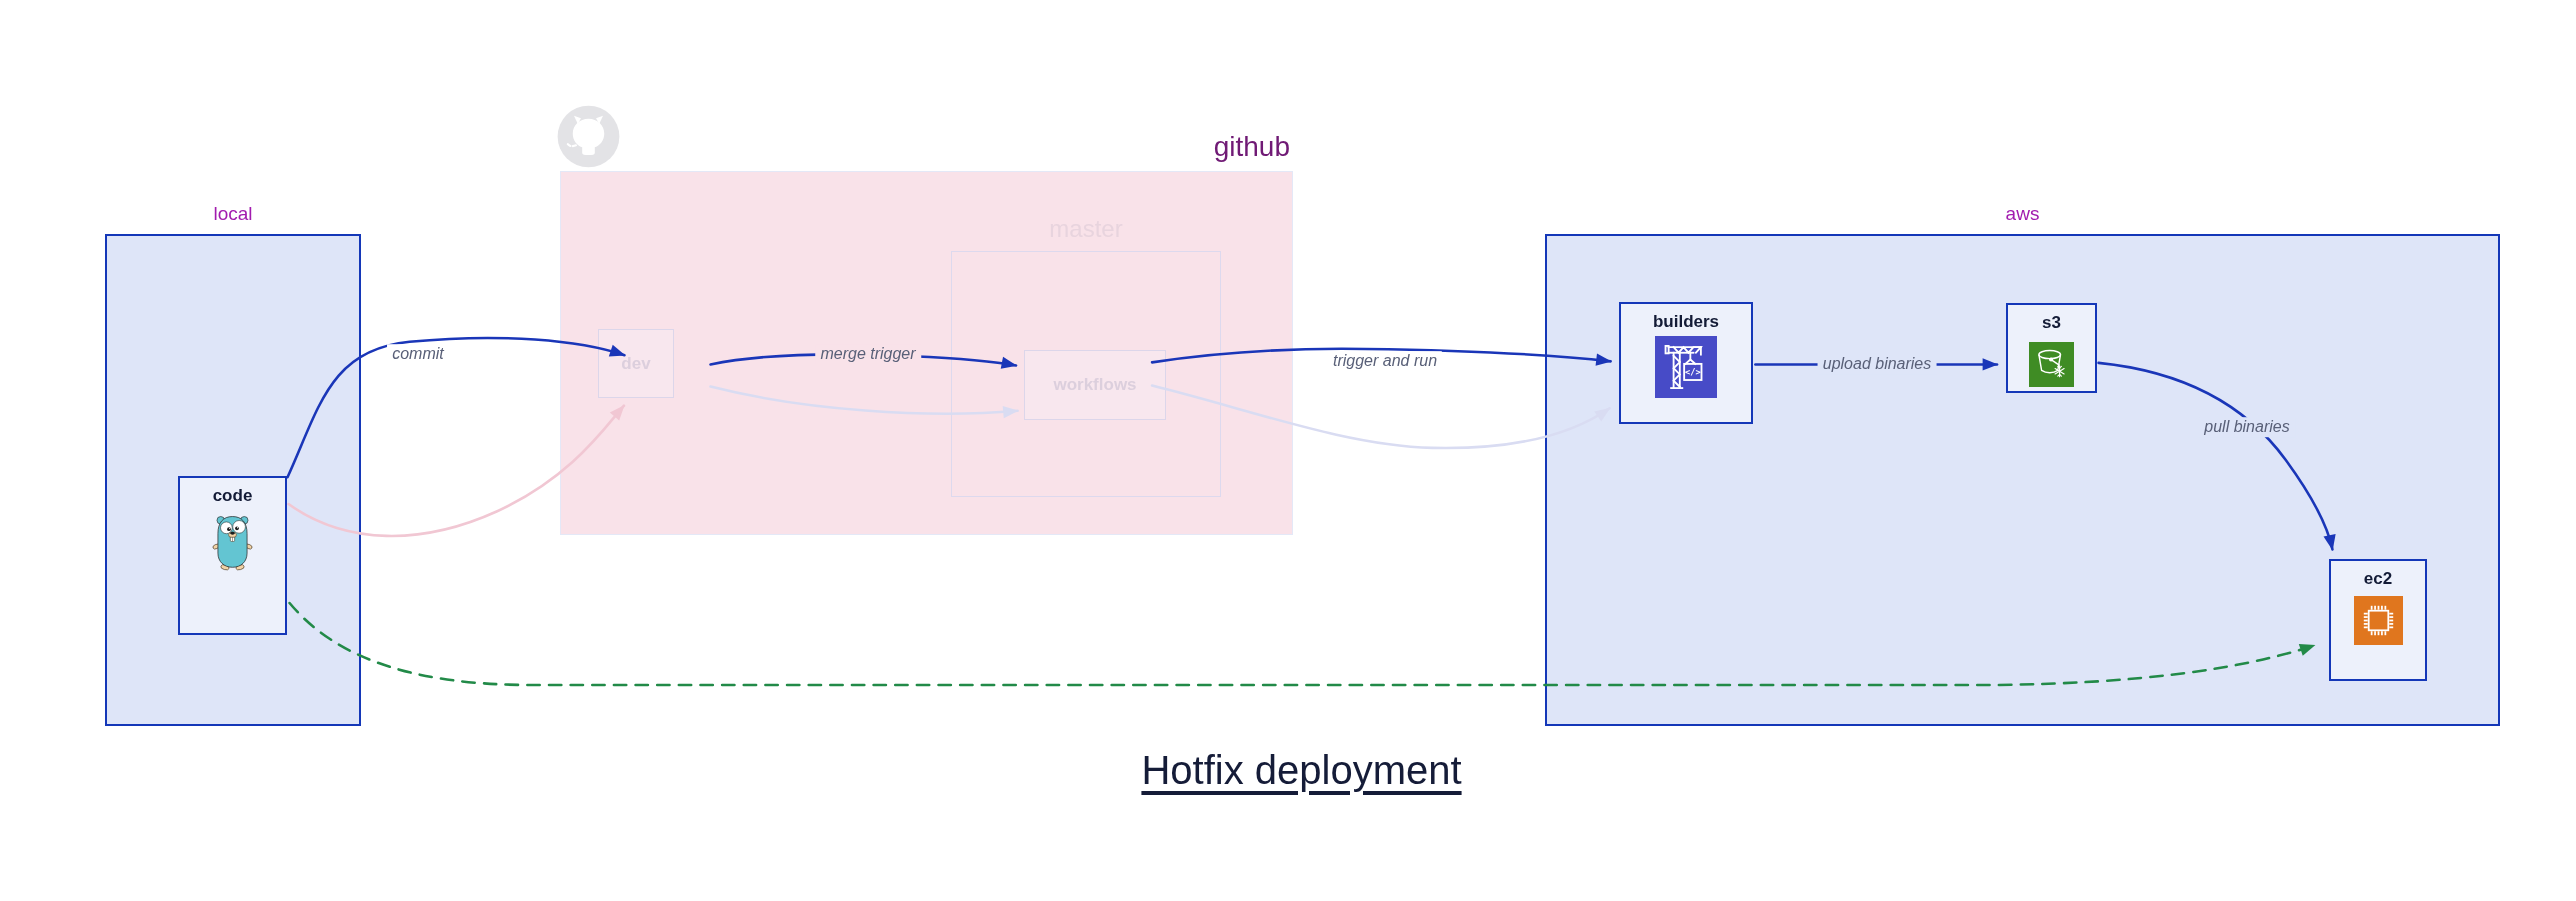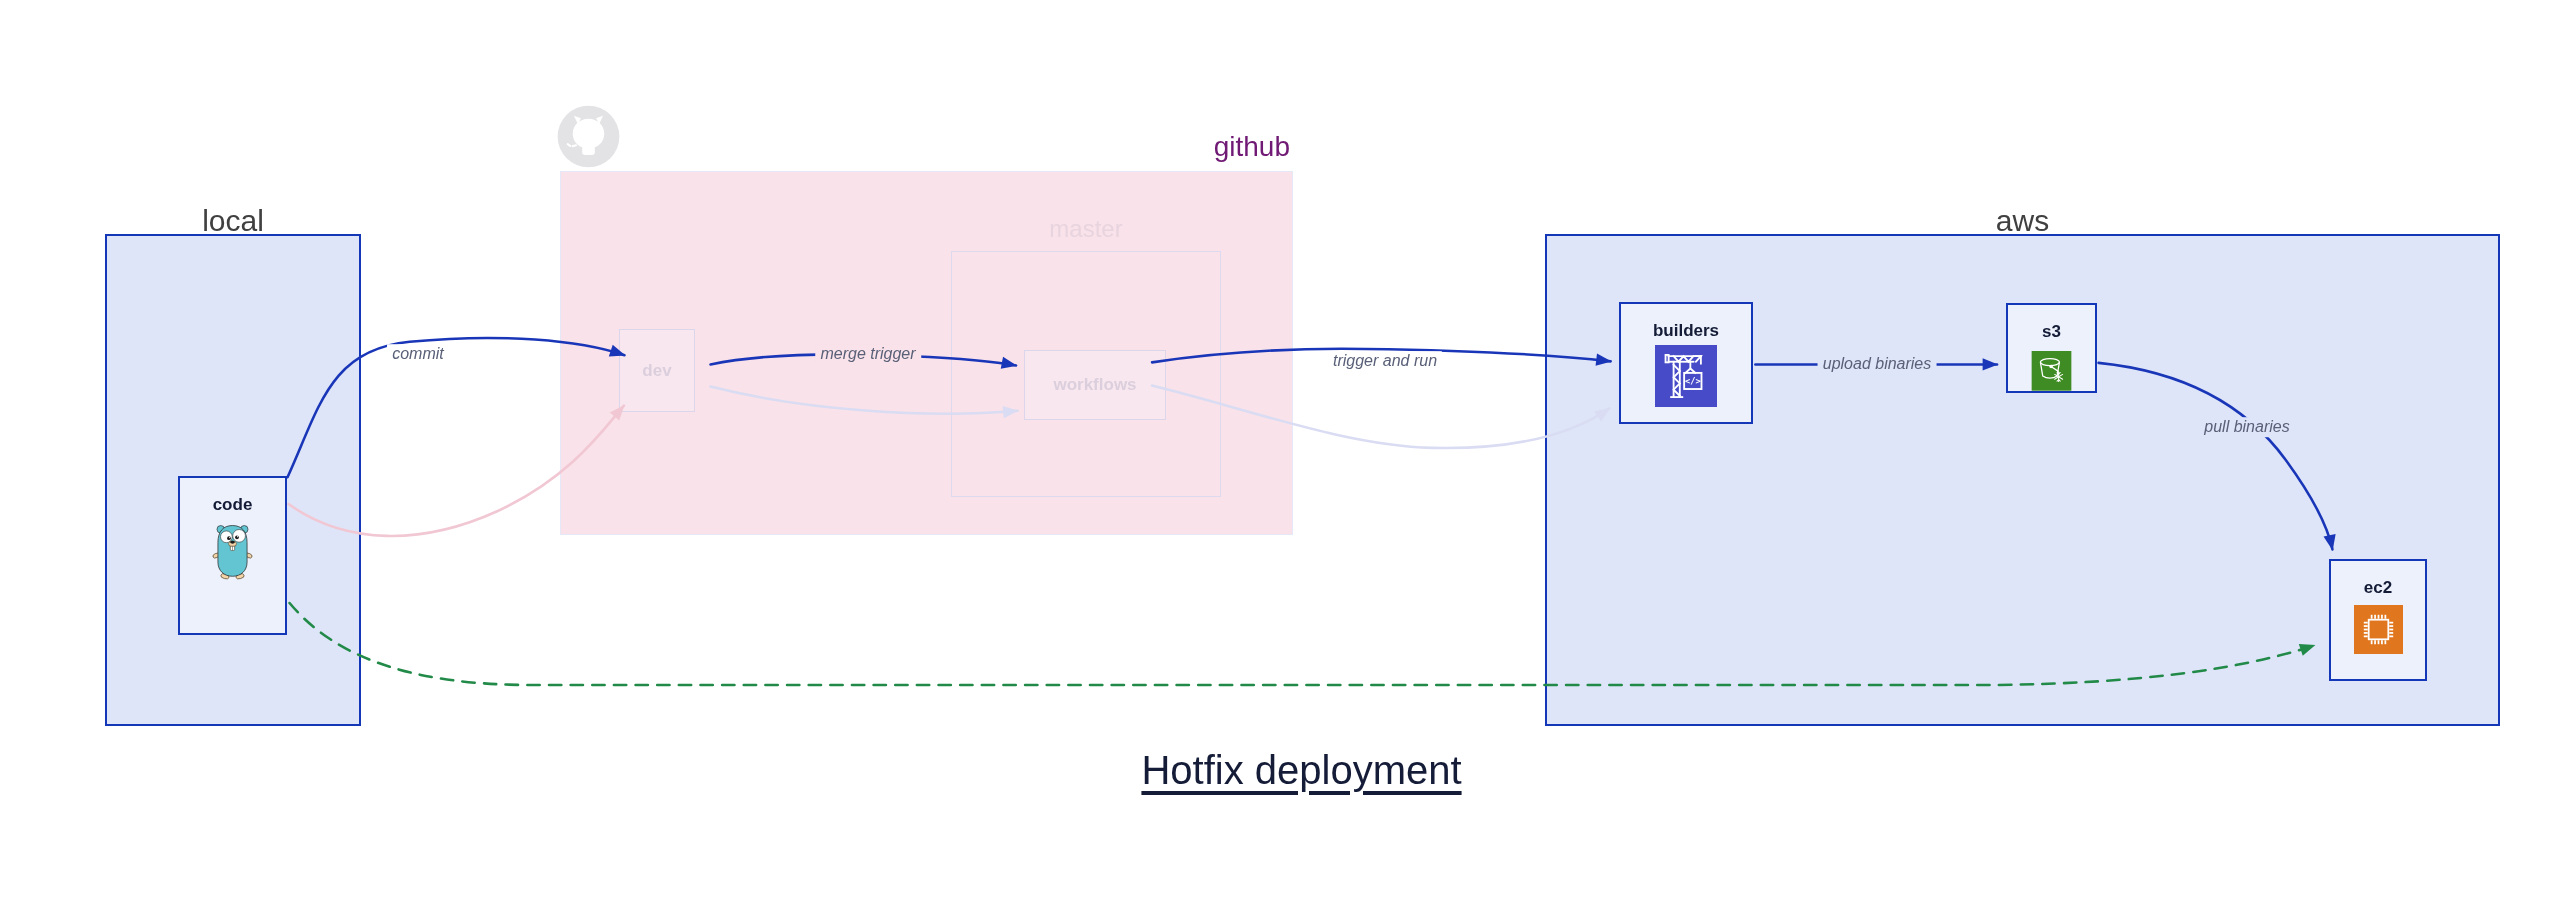--- a/index.html
+++ b/index.html
@@ -6,29 +6,29 @@
   .stage{position:relative;width:2604px;height:902px;background:#ffffff;overflow:hidden;
          font-family:"Liberation Sans", sans-serif;}
   .abs{position:absolute;box-sizing:border-box;}
 
   
   .group{position:absolute;box-sizing:border-box;}
   .group.solid{background:#dee5f8;border:2.1px solid #1437b8;z-index:1;}
   .group.ghost-pink{background:#f9e2e9;border:1px solid #e4e8f7;z-index:1;}
   .group.ghost-frame{background:transparent;border:1px solid #ddd9ee;z-index:1;}
 
-  .group-title{position:absolute;z-index:2;text-align:center;color:#404040;font-size:30px;line-height:1.1;}
+  .group-title{position:absolute;z-index:2;text-align:center;color:#a21caf;font-size:19px;line-height:1.1;}
   .group-title.ghost-gh{color:#701a75;font-size:28px;text-align:right;}
   .group-title.ghost-master{color:#e8d4de;font-size:24px;}
 
   
   .node{position:absolute;box-sizing:border-box;z-index:3;display:flex;flex-direction:column;align-items:center;}
   .node.solid{background:#edf1fb;border:2.1px solid #1437b8;}
   .node.ghost{background:#f8e7ee;border:1.5px solid #dcd6ea;z-index:1;justify-content:center;}
-  .node-label{font-weight:bold;font-size:17px;color:#131b36;margin-top:17px;}
+  .node-label{font-weight:bold;font-size:17px;color:#131b36;margin-top:8px;}
   .node.ghost .node-label{color:#dccfdd;margin-top:0;}
   .node-icon{display:block;}
 
   
   .edge-label{position:absolute;z-index:4;transform:translate(-50%,-50%);
               font-style:italic;font-size:16px;color:#596078;padding:1px 5.2px;white-space:nowrap;line-height:1.1;}
   .bg-white{background:#ffffff;margin-top:12px;}
   .bg-pink{background:#f9e2e9;}
   .bg-lav{background:#dee5f8;}
 
@@ -58,21 +58,21 @@
     <path fill="#ffffff" d="M67 30l6-13-11 4z"></path>
     <path d="M30 64c-7 3-12 1-14-4" stroke="#ffffff" stroke-width="3.5" fill="none" stroke-dasharray="5 4" stroke-linecap="round"></path>
   </svg>
 
   <div class="group ghost-frame" style="left:951px;top:251px;width:270px;height:246px;"></div>
   <div class="group-title ghost-master" style="left:951px;top:216px;width:270px;">master</div>
 
   <div class="group solid" style="left:1545px;top:234px;width:955px;height:492px;"></div>
   <div class="group-title" style="left:1545px;top:204px;width:955px;">aws</div>
 
-  <div class="node ghost" style="left:619px;top:329px;width:76px;height:83px;">
+  <div class="node ghost" style="left:598px;top:329px;width:76px;height:69px;">
     <div class="node-label">dev</div>
   </div>
   <div class="node ghost" style="left:1024px;top:350px;width:142px;height:70px;">
     <div class="node-label">workflows</div>
   </div>
 
   <svg class="edges" width="2604" height="902" viewBox="0 0 5054 1750">
     <defs>
       <marker id="arrB" markerUnits="userSpaceOnUse" markerWidth="36" markerHeight="30" refX="30" refY="14" orient="auto">
         <path d="M2 2 L32 14 L2 26 Z" fill="#1a36b8"></path>

